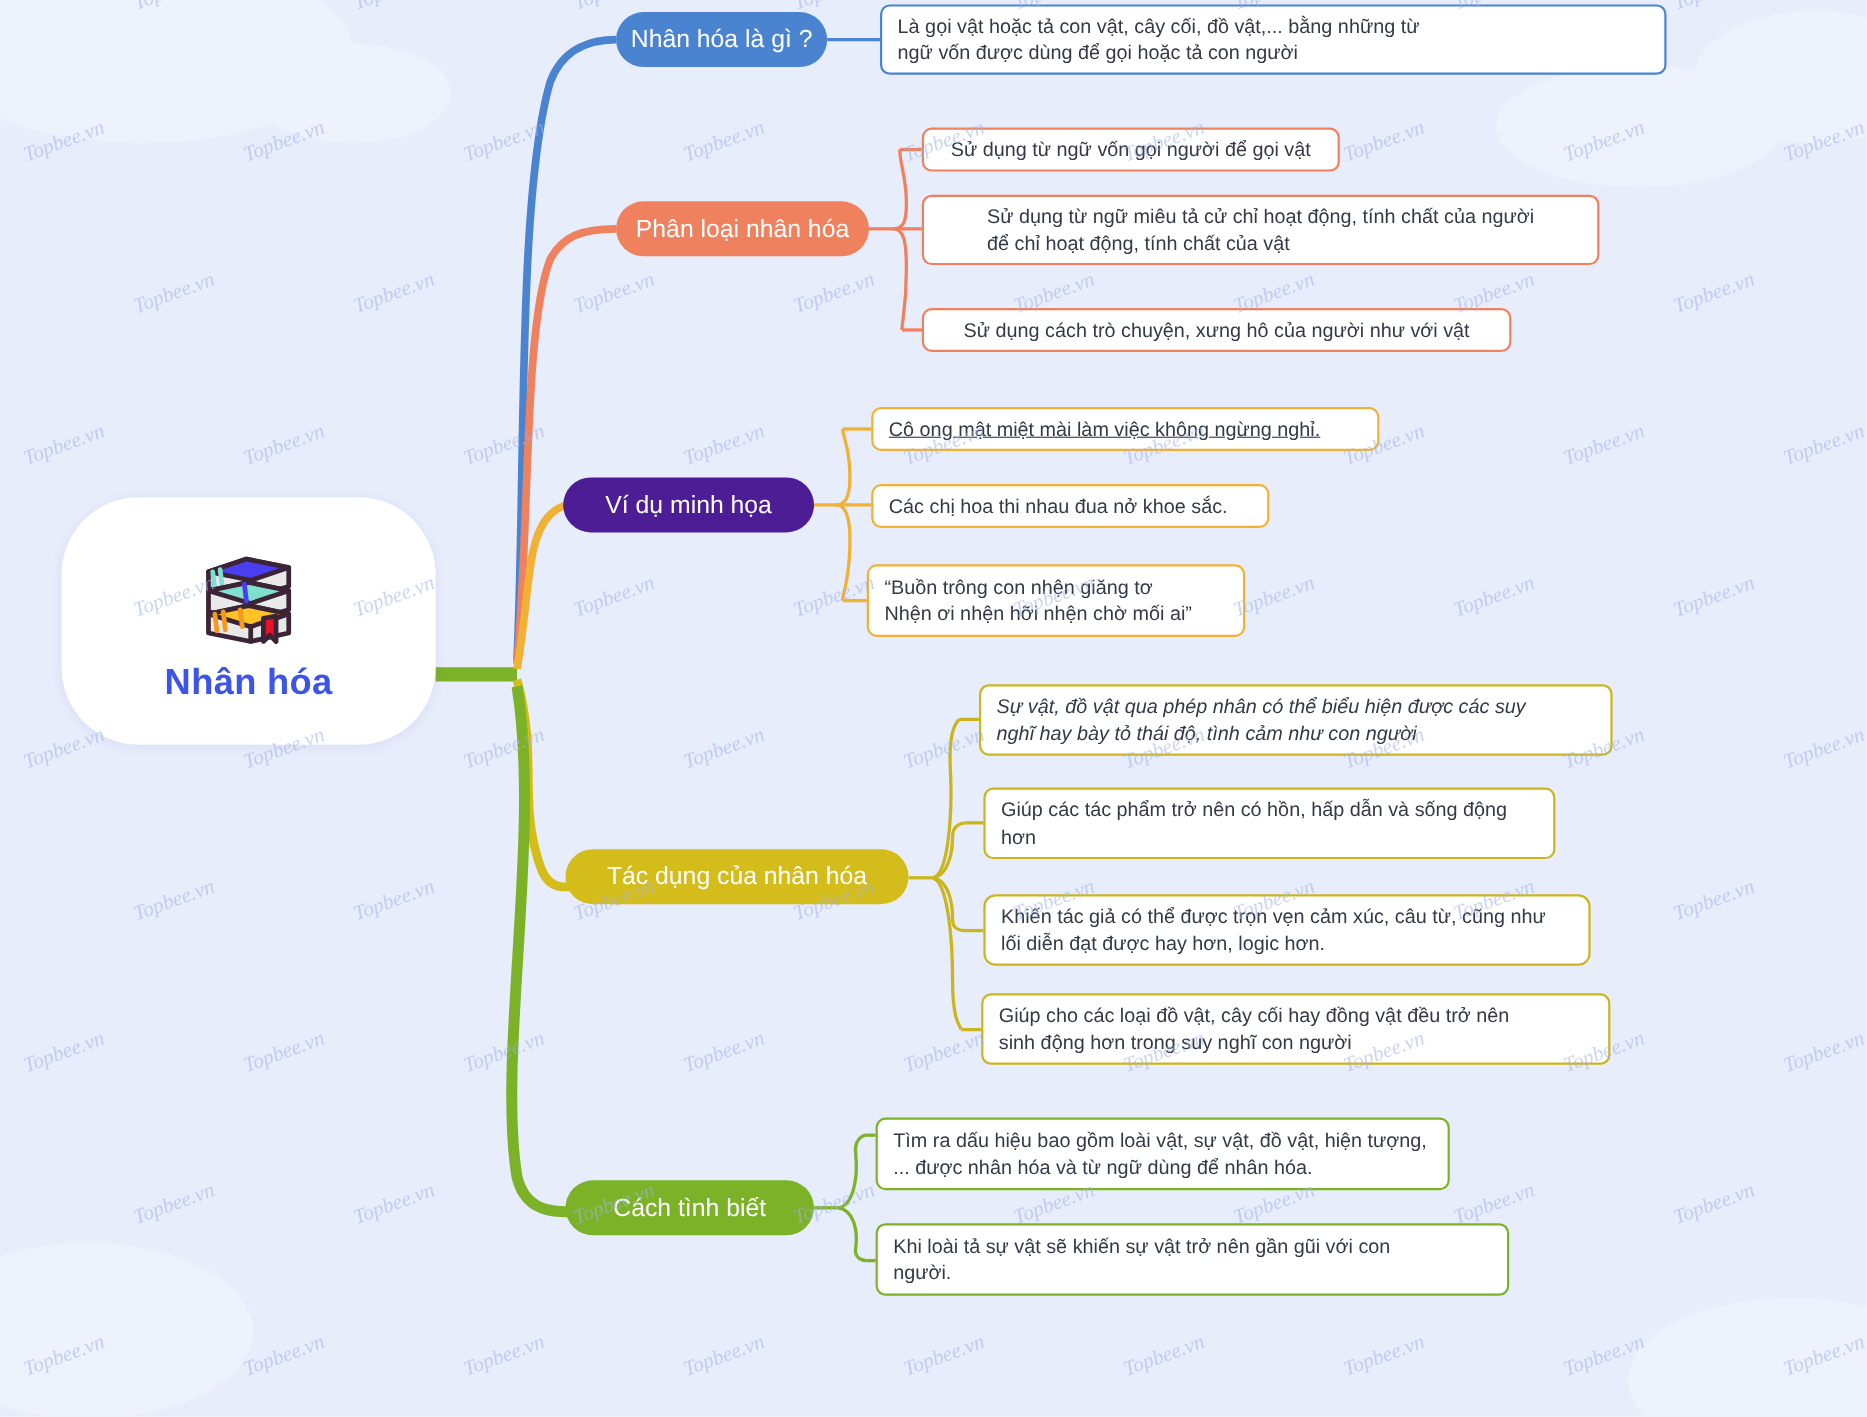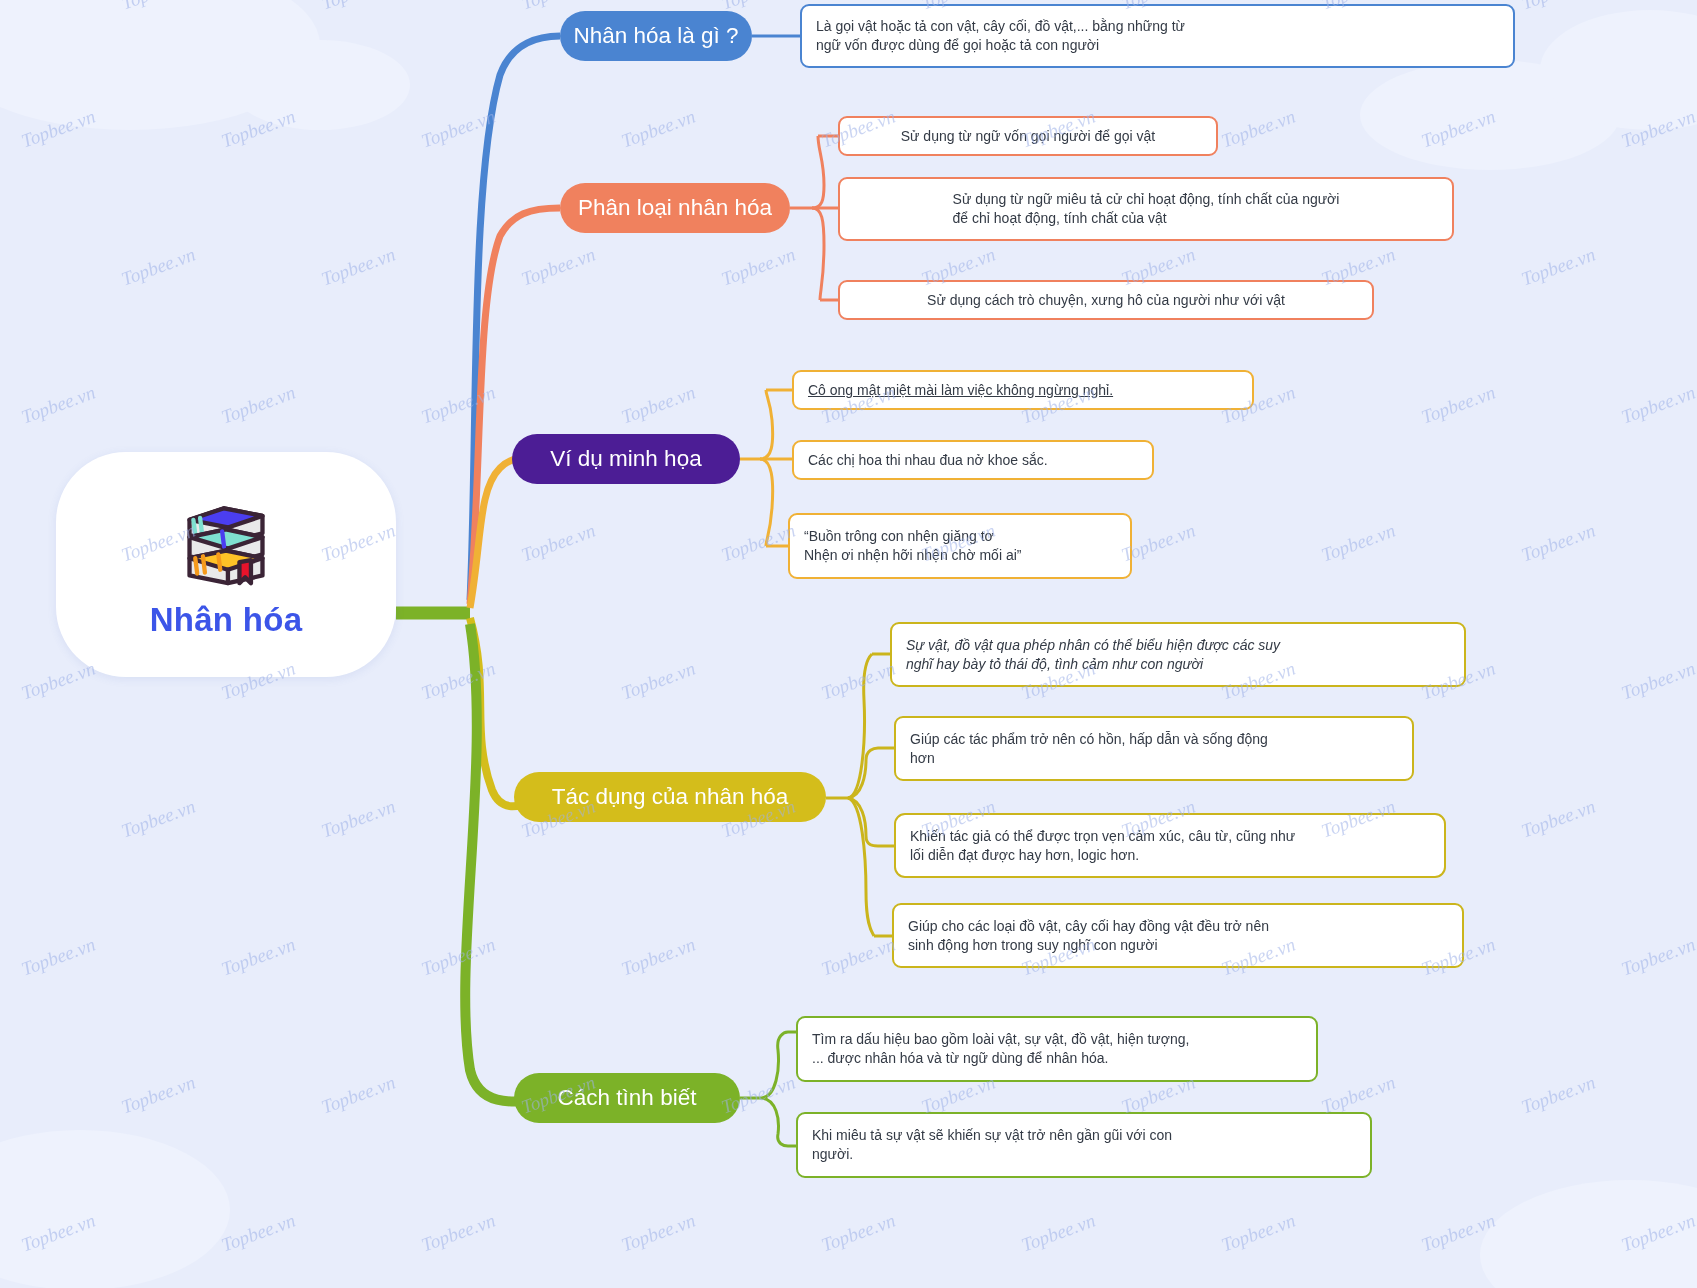--- a/index.html
+++ b/index.html
@@ -79,21 +79,21 @@
   .b-amber  { background: #4c1d95; }
   .b-gold   { background: #d4bd1b; }
   .b-green  { background: #7cb228; }
 
   
   .leaf {
     background: #ffffff;
     border-radius: 9px;
     border: 2.2px solid #ccc;
     color: #333a45;
-    font-size: 14px;
+    font-size: 18px;
     line-height: 1.35;
     padding: 9px 14px;
     display: flex;
     align-items: center;
   }
   .leaf span { display: block; white-space: pre-line; }
   .l-blue   { border-color: #4a84d1; }
   .l-orange { border-color: #f0815e; justify-content: center; }
   .l-amber  { border-color: #f0b135; }
   .l-gold   { border-color: #cbb51c; }
@@ -239,21 +239,21 @@
   </div>
 
   <div class="node branch b-green" style="left:514px; top:1073px; width:226px;">
     <span>Cách tình biết</span>
   </div>
   <div class="node leaf l-green" style="left:796px; top:1016px; width:522px; height:66px;">
     <span>Tìm ra dấu hiệu bao gồm loài vật, sự vật, đồ vật, hiện tượng,
 ... được nhân hóa và từ ngữ dùng để nhân hóa.</span>
   </div>
   <div class="node leaf l-green" style="left:796px; top:1112px; width:576px; height:66px;">
-    <span>Khi miêu tả sự vật sẽ khiến sự vật trở nên gần gũi với con
+    <span>Khi loài tả sự vật sẽ khiến sự vật trở nên gần gũi với con
 người.</span>
   </div>
 
   <div id="wm-layer">
       <div class="wm" style="left: 120px; top: -20px;">Topbee.vn</div>
       <div class="wm" style="left: 320px; top: -20px;">Topbee.vn</div>
       <div class="wm" style="left: 520px; top: -20px;">Topbee.vn</div>
       <div class="wm" style="left: 720px; top: -20px;">Topbee.vn</div>
       <div class="wm" style="left: 920px; top: -20px;">Topbee.vn</div>
       <div class="wm" style="left: 1120px; top: -20px;">Topbee.vn</div>

